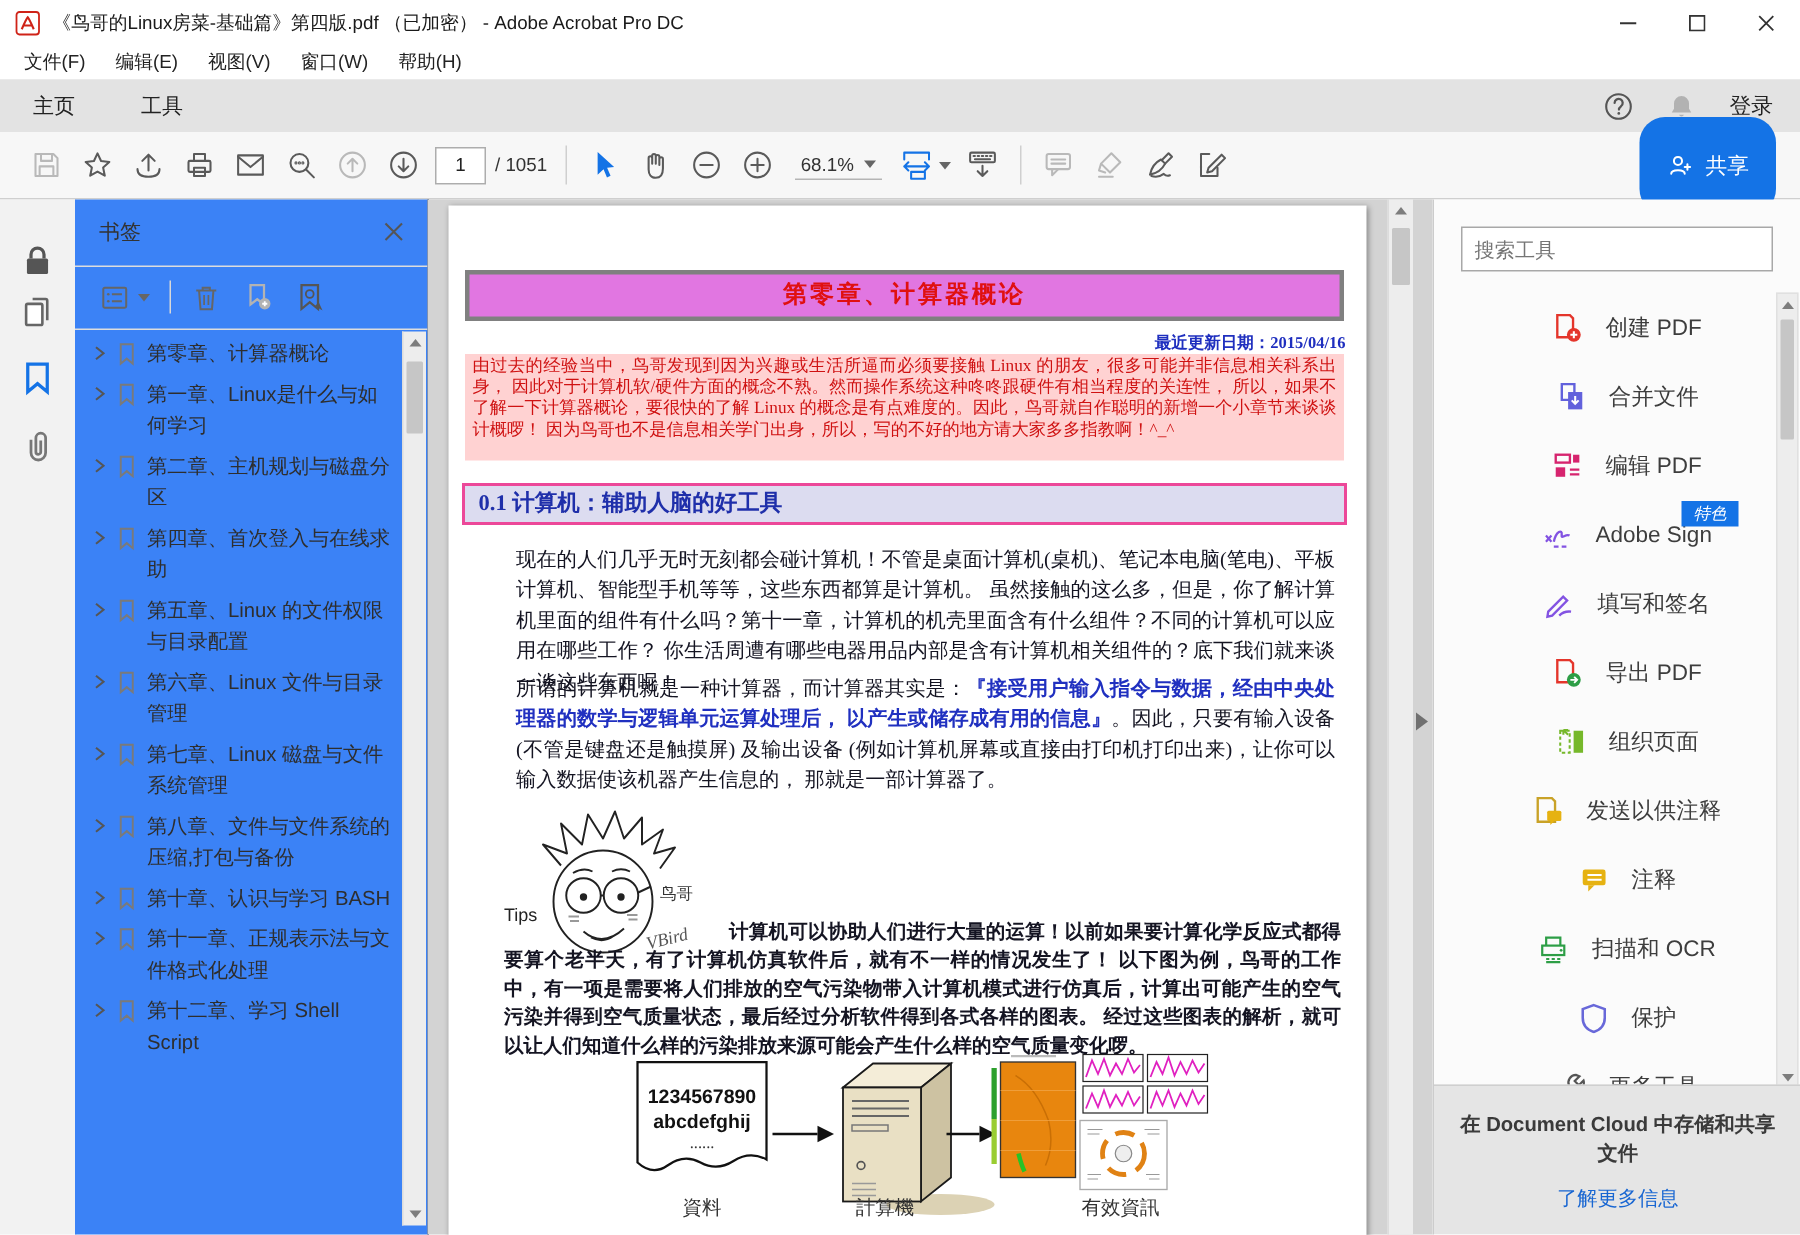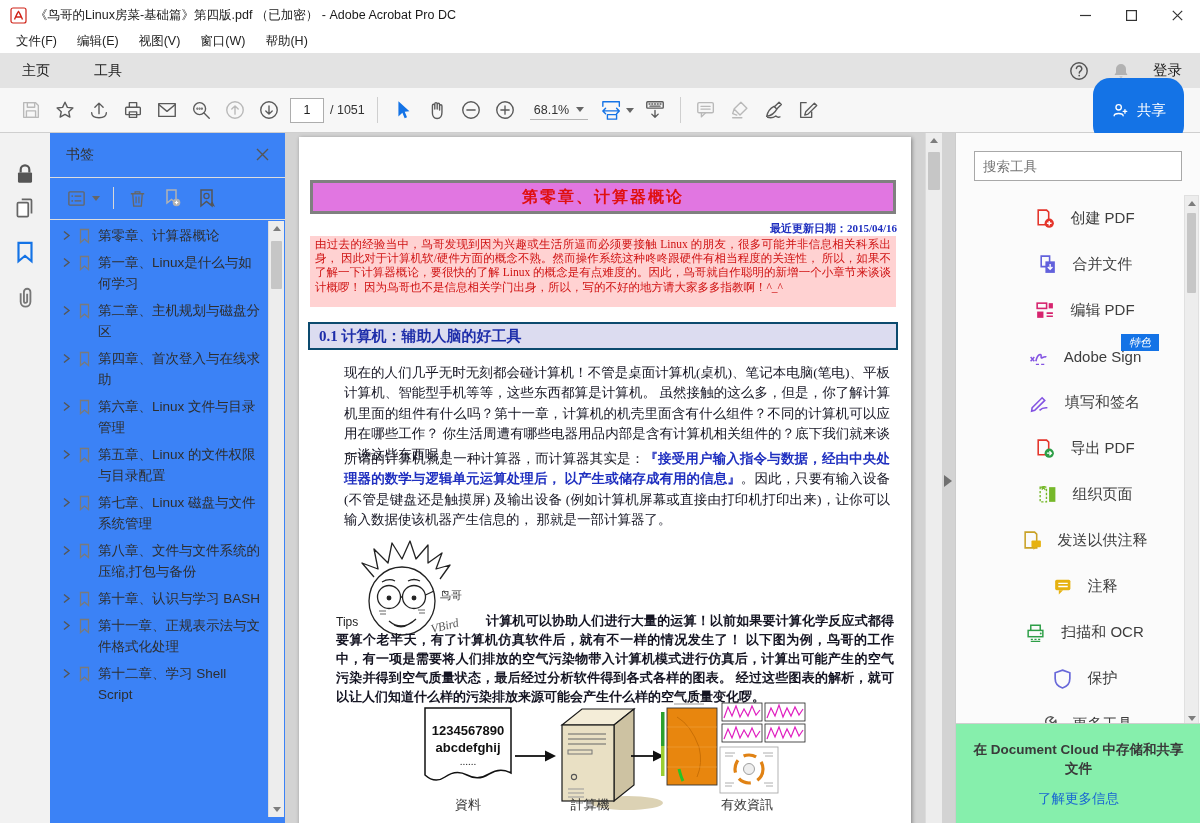--- a/index.html
+++ b/index.html
@@ -69,44 +69,44 @@
   #page{position:absolute;left:14px;top:4px;width:612px;height:700px;background:#fff;
     box-shadow:1px 1px 4px rgba(0,0,0,.4);
     font-family:"Liberation Serif","DejaVu Serif",serif;}
   #banner{position:absolute;left:11px;top:43px;width:580px;height:28px;background:#e176e1;
     border:3px solid #808080;text-align:center;line-height:28px;font-size:16px;font-weight:bold;
     color:#e01010;letter-spacing:2px;}
   #docdate{position:absolute;right:14px;top:84px;font-size:11px;font-weight:bold;color:#1f2fbf;}
   #intronote{position:absolute;left:11px;top:99px;width:576px;height:69px;background:#ffd2d2;
     color:#cf1212;font-size:11.5px;line-height:14.2px;padding:1px 5px;text-align:justify;}
   #secbox{position:absolute;left:9px;top:185px;width:577px;height:24px;background:#dcdcf0;
-    border:2px solid #0c4a6e;padding-left:9px;font-size:15px;font-weight:bold;color:#1f2faa;
+    border:2px solid #ec4899;padding-left:9px;font-size:15px;font-weight:bold;color:#1f2faa;
     line-height:24px;}
   .para{position:absolute;left:45px;width:546px;font-size:13.5px;line-height:20.4px;
     color:#141422;text-align:justify;}
   .bluetxt{color:#2030c0;font-weight:bold;}
-  #tipslabel{position:absolute;left:37px;top:478px;font-size:12px;color:#222;
+  #tipslabel{position:absolute;left:37px;top:466px;font-size:12px;color:#222;
     font-family:"Liberation Sans",sans-serif;}
   #tipstext{position:absolute;left:37px;top:474px;width:558px;font-size:13px;line-height:19px;
     color:#141422;text-align:justify;text-indent:150px;font-weight:bold;}
   #avatar{position:absolute;left:53px;top:400px;}
   #figure{position:absolute;left:100px;top:560px;}
   #collapse{position:absolute;right:3px;top:342px;width:0;height:0;border-top:6px solid transparent;
     border-bottom:6px solid transparent;border-left:8px solid #707070;}
   
   #rightpanel{position:absolute;left:955px;top:133px;width:245px;height:690px;background:#fbfbfb;
     border-left:1px solid #ccc;overflow:hidden;}
   #toolsearch{position:absolute;left:18px;top:18px;width:190px;height:28px;border:1px solid #a8a8a8;
     background:#fff;font-size:13.5px;color:#444;padding:0 8px;font-family:inherit;}
   #toollist{position:absolute;left:0;top:62px;right:16px;}
   .trow{height:46px;display:flex;align-items:center;gap:15px;padding-left:28px;position:relative;justify-content:center;}
   .trow .lbl{font-size:15px;color:#3d3d3d;}
   .badge{position:absolute;right:26px;top:1px;background:#1473e6;color:#fff;font-size:11px;
     padding:1px 8px;font-style:italic;}
-  #rpfooter{position:absolute;left:0;right:0;bottom:0;height:100px;background:#86efac;
+  #rpfooter{position:absolute;left:0;right:0;bottom:0;height:100px;background:#e5e5e5;
     border-top:1px solid #cfcfcf;text-align:center;padding-top:16px;box-sizing:border-box;}
   #rpfooter .ft{font-size:13.5px;font-weight:bold;color:#3a3a3a;width:212px;margin:0 auto;line-height:19px;}
   #rpfooter .fl{font-size:13.5px;color:#1866d2;margin-top:12px;}
 </style>
 </head>
 <body>
 
 <div id="titlebar">
   <svg width="17" height="17" style="margin-left:10px" viewBox="0 0 17 17">
     <rect x="1" y="1" width="15" height="15" rx="2" fill="#fff" stroke="#cf2318" stroke-width="1.2"></rect>
@@ -393,30 +393,30 @@
         </svg>
         <span class="bmlabel">第四章、首次登入与在线求助</span>
       </div>
     <div class="bmrow">
         <svg class="chv" width="9" height="11" viewBox="0 0 9 11">
           <path d="M2 1.5 L7 5.5 L2 9.5" fill="none" stroke="#555" stroke-width="1.4"></path>
         </svg>
         <svg class="rib" width="15" height="16" viewBox="0 0 15 16">
           <path d="M3.5 1.5 h8 v13 l-4-3.4 -4 3.4 z" fill="none" stroke="#7a7a7a" stroke-width="1.3"></path>
         </svg>
+        <span class="bmlabel">第五章、Linux 的文件权限与目录配置</span>
+      </div>
+    <div class="bmrow">
+        <svg class="chv" width="9" height="11" viewBox="0 0 9 11">
+          <path d="M2 1.5 L7 5.5 L2 9.5" fill="none" stroke="#555" stroke-width="1.4"></path>
+        </svg>
+        <svg class="rib" width="15" height="16" viewBox="0 0 15 16">
+          <path d="M3.5 1.5 h8 v13 l-4-3.4 -4 3.4 z" fill="none" stroke="#7a7a7a" stroke-width="1.3"></path>
+        </svg>
         <span class="bmlabel">第六章、Linux 文件与目录管理</span>
-      </div>
-    <div class="bmrow">
-        <svg class="chv" width="9" height="11" viewBox="0 0 9 11">
-          <path d="M2 1.5 L7 5.5 L2 9.5" fill="none" stroke="#555" stroke-width="1.4"></path>
-        </svg>
-        <svg class="rib" width="15" height="16" viewBox="0 0 15 16">
-          <path d="M3.5 1.5 h8 v13 l-4-3.4 -4 3.4 z" fill="none" stroke="#7a7a7a" stroke-width="1.3"></path>
-        </svg>
-        <span class="bmlabel">第五章、Linux 的文件权限与目录配置</span>
       </div>
     <div class="bmrow">
         <svg class="chv" width="9" height="11" viewBox="0 0 9 11">
           <path d="M2 1.5 L7 5.5 L2 9.5" fill="none" stroke="#555" stroke-width="1.4"></path>
         </svg>
         <svg class="rib" width="15" height="16" viewBox="0 0 15 16">
           <path d="M3.5 1.5 h8 v13 l-4-3.4 -4 3.4 z" fill="none" stroke="#7a7a7a" stroke-width="1.3"></path>
         </svg>
         <span class="bmlabel">第七章、Linux 磁盘与文件系统管理</span>
       </div>

